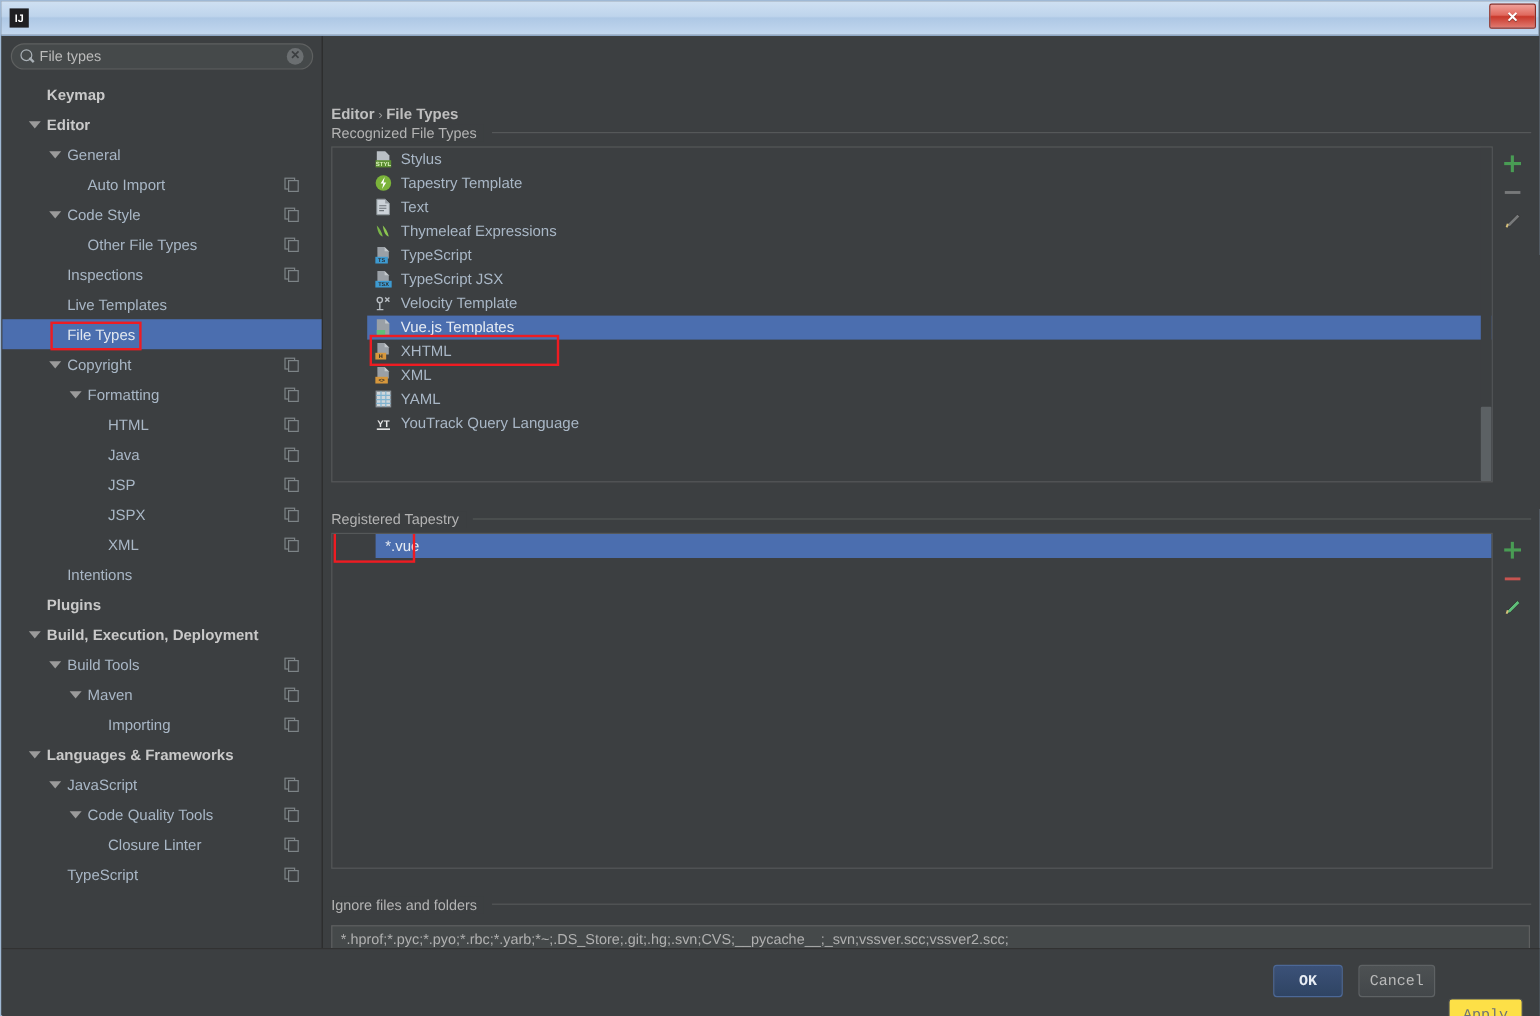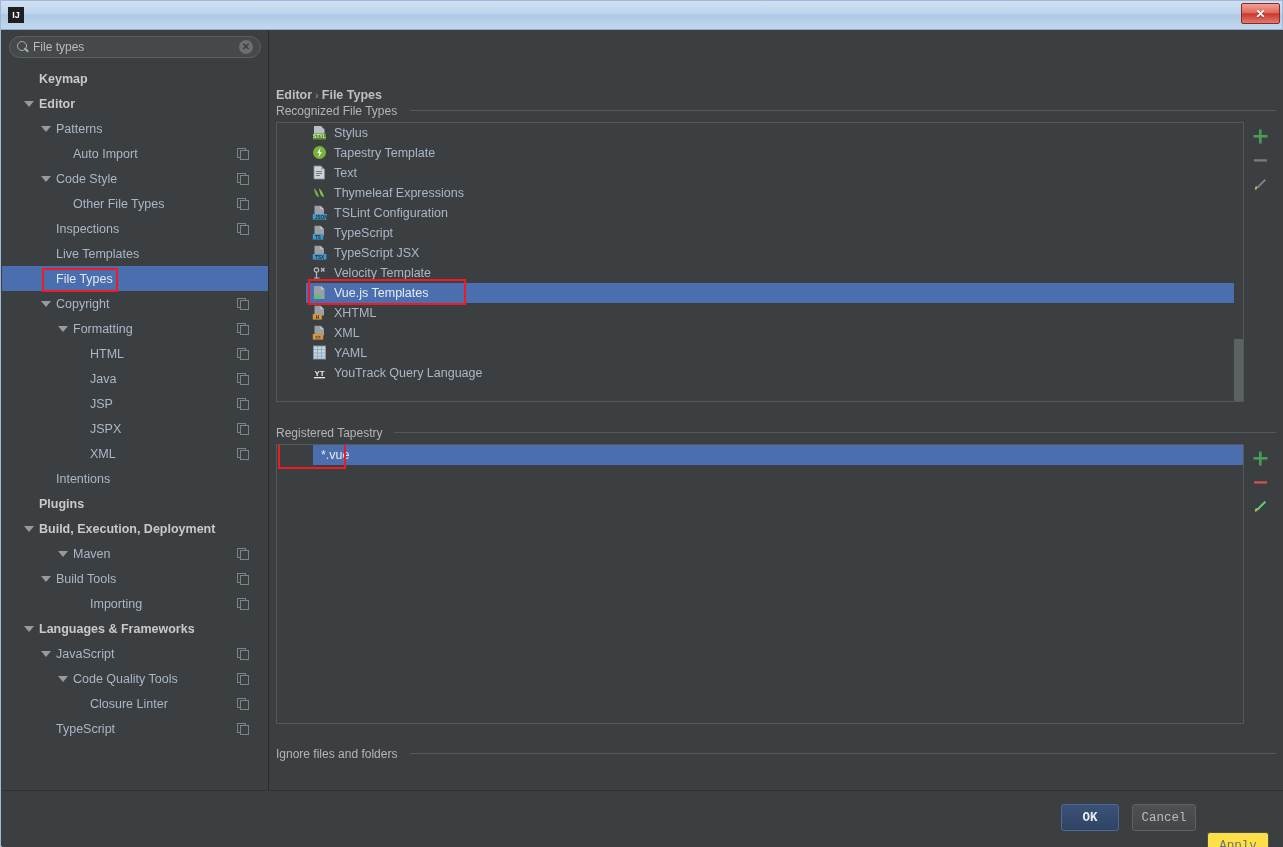--- a/index.html
+++ b/index.html
@@ -206,21 +206,21 @@
           <div class="tree-row bold">
             <span class="tw" style="margin-left: 22px;"></span>
             <span>Keymap</span>
           </div>
           <div class="tree-row bold">
             <span class="tw open" style="margin-left: 22px;"></span>
             <span>Editor</span>
           </div>
           <div class="tree-row">
             <span class="tw open" style="margin-left: 39px;"></span>
-            <span>Patterns</span>
+            <span>General</span>
           </div>
           <div class="tree-row">
             <span class="tw" style="margin-left: 56px;"></span>
             <span>Auto Import</span>
             <span class="copy-ic"></span>
           </div>
           <div class="tree-row">
             <span class="tw open" style="margin-left: 39px;"></span>
             <span>Code Style</span>
             <span class="copy-ic"></span>
@@ -284,27 +284,27 @@
           </div>
           <div class="tree-row bold">
             <span class="tw" style="margin-left: 22px;"></span>
             <span>Plugins</span>
           </div>
           <div class="tree-row bold">
             <span class="tw open" style="margin-left: 22px;"></span>
             <span>Build, Execution, Deployment</span>
           </div>
           <div class="tree-row">
+            <span class="tw open" style="margin-left: 39px;"></span>
+            <span>Build Tools</span>
+            <span class="copy-ic"></span>
+          </div>
+          <div class="tree-row">
             <span class="tw open" style="margin-left: 56px;"></span>
             <span>Maven</span>
-            <span class="copy-ic"></span>
-          </div>
-          <div class="tree-row">
-            <span class="tw open" style="margin-left: 39px;"></span>
-            <span>Build Tools</span>
             <span class="copy-ic"></span>
           </div>
           <div class="tree-row">
             <span class="tw" style="margin-left: 73px;"></span>
             <span>Importing</span>
             <span class="copy-ic"></span>
           </div>
           <div class="tree-row bold">
             <span class="tw open" style="margin-left: 22px;"></span>
             <span>Languages &amp; Frameworks</span>
@@ -367,29 +367,20 @@
                   <path d="M4 6.5h6M4 8.5h6M4 10.5h4" stroke="#6c7378" stroke-width=".9"></path>
                 </svg></span>
               <span>Text</span>
             </div>
             <div class="ft-row">
               <span class="ft-ic"><svg width="15" height="15" viewBox="0 0 15 15">
                   <path d="M2 3 C3 10 5 12 7 12 C6 8 4 5 2 3Z" fill="#7ab648"></path>
                   <path d="M7 3 C8 10 10 12 12 12 C11 8 9 5 7 3Z" fill="#8cc751"></path>
                 </svg></span>
               <span>Thymeleaf Expressions</span>
-            </div>
-            <div class="ft-row">
-              <span class="ft-ic"><svg width="15" height="15" viewBox="0 0 15 15">
-                  <path d="M2.5 0.8 h6 l3.5 3.5 V10.5 H2.5 Z" fill="#9aa0a6"></path>
-                  <path d="M8.5 0.8 v3.5 h3.5" fill="#c3c8cc"></path>
-                  <rect x="0.8" y="9" width="16.8" height="5.6" fill="#3d9ad1"></rect>
-                  <text x="9.200000000000001" y="13.5" font-size="4.6" font-weight="bold" text-anchor="middle" fill="#2b2b2b" font-family="Liberation Sans,sans-serif">JSON</text>
-                </svg></span>
-              <span>TSLint Configuration</span>
             </div>
             <div class="ft-row">
               <span class="ft-ic"><svg width="15" height="15" viewBox="0 0 15 15">
                   <path d="M2.5 0.8 h6 l3.5 3.5 V10.5 H2.5 Z" fill="#9aa0a6"></path>
                   <path d="M8.5 0.8 v3.5 h3.5" fill="#c3c8cc"></path>
                   <rect x="0.8" y="9" width="10.4" height="5.6" fill="#3d9ad1"></rect>
                   <text x="6" y="13.5" font-size="4.6" font-weight="bold" text-anchor="middle" fill="#2b2b2b" font-family="Liberation Sans,sans-serif">TS</text>
                 </svg></span>
               <span>TypeScript</span>
             </div>
@@ -501,20 +492,21 @@
           <div class="tb-btn">
             <svg width="15" height="15" viewBox="0 0 15 15">
               <path d="M11.5 1.5 L13.5 3.5 L5.5 11.5 L2.5 12.5 L3.5 9.5 Z" fill="#5fbf79" stroke="#2b2b2b" stroke-width=".6"></path>
               <path d="M2.5 12.5 L3.5 9.5" stroke="#d6c07a" stroke-width="1.6"></path>
             </svg>
           </div>
         </div>
 
       <div class="group-label" style="left:6px; top:717px;">Ignore files and folders</div>
       <div class="group-line" style="left:140px; top:723px; width:866px;"></div>
+      <input class="ignore-input" style="left: 6px; top: 741px; width: 999px; height: 23px;" type="text" value="*.hprof;*.pyc;*.pyo;*.rbc;*.yarb;*~;.DS_Store;.git;.hg;.svn;CVS;__pycache__;_svn;vssver.scc;vssver2.scc;">
     </div>
 
     <div class="footer">
       <div class="btn default" style="left:1059px; width:58px;">OK</div>
       <div class="btn" style="left:1130px; width:64px;">Cancel</div>
       <div class="btn disabled" style="left:1205px; width:62px;">Apply</div>
     </div>
 
   </div>
 </div>

